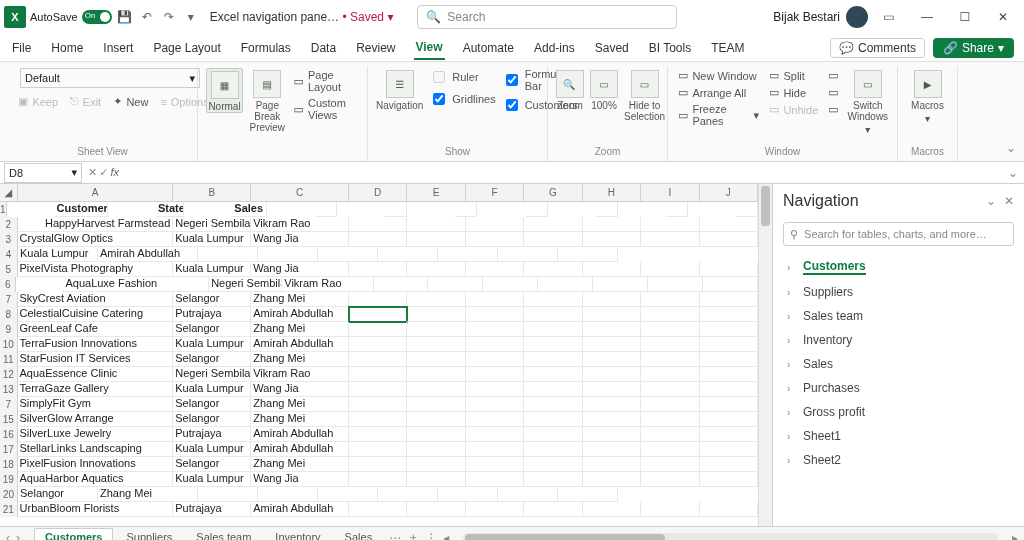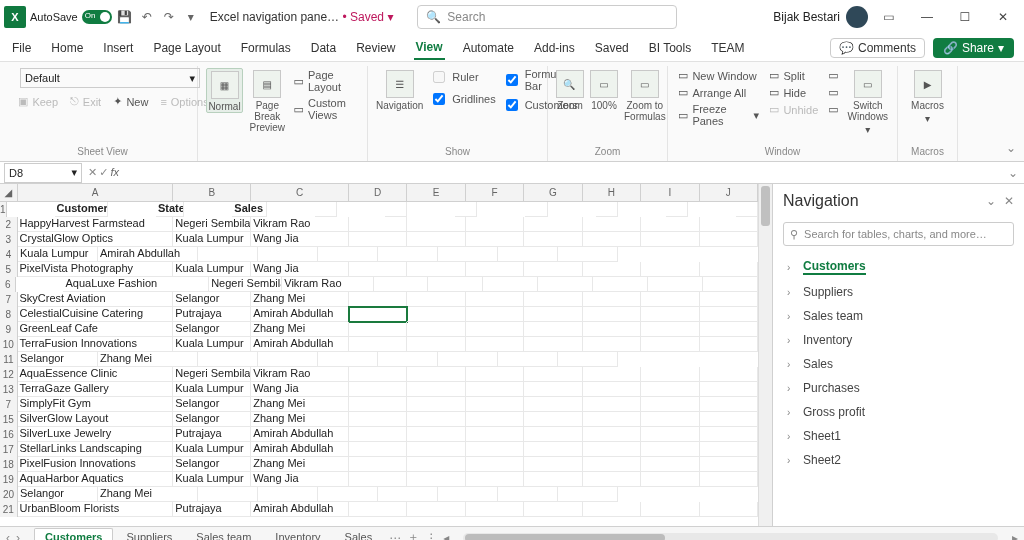--- a/index.html
+++ b/index.html
@@ -192,21 +192,21 @@
       <div class="cmd-lg">
           <div class="glyph">🔍</div>
           <span>Zoom</span>
         </div>
       <div class="cmd-lg">
           <div class="glyph">▭</div>
           <span>100%</span>
         </div>
       <div class="cmd-lg">
           <div class="glyph">▭</div>
-          <span>Zoom to Formulas</span>
+          <span>Hide to Selection</span>
         </div>
     </div>
     <div class="group-label">Zoom</div>
   </div>
 
   <div class="group" style="width:230px">
     <div class="group-body">
       <div class="col">
         <div class="cmd-sm">▭ <span>New Window</span></div>
         <div class="cmd-sm">▭ <span>Arrange All</span></div>
@@ -274,21 +274,21 @@
           <div class="cell" style="width: 60px;"></div>
           <div class="cell" style="width: 60px;"></div>
           <div class="cell" style="width: 60px;"></div>
           <div class="cell" style="width: 60px;"></div>
           <div class="cell" style="width: 60px;"></div>
           <div class="cell" style="width: 60px;"></div>
           <div class="cell" style="width: 60px;"></div>
         </div>
         <div class="row">
           <div class="rowhead" style="height: 15px;">2</div>
-          <div class="cell" style="width: 160px;">HappyHarvest Farmstead</div>
+          <div class="cell" style="width: 160px; text-align: right;">HappyHarvest Farmstead</div>
           <div class="cell" style="width: 80px;">Negeri Sembilan</div>
           <div class="cell" style="width: 100px;">Vikram Rao</div>
           <div class="cell" style="width: 60px;"></div>
           <div class="cell" style="width: 60px;"></div>
           <div class="cell" style="width: 60px;"></div>
           <div class="cell" style="width: 60px;"></div>
           <div class="cell" style="width: 60px;"></div>
           <div class="cell" style="width: 60px;"></div>
           <div class="cell" style="width: 60px;"></div>
         </div>
@@ -390,20 +390,21 @@
           <div class="cell" style="width: 60px;"></div>
           <div class="cell" style="width: 60px;"></div>
           <div class="cell" style="width: 60px;"></div>
           <div class="cell" style="width: 60px;"></div>
           <div class="cell" style="width: 60px;"></div>
           <div class="cell" style="width: 60px;"></div>
           <div class="cell" style="width: 60px;"></div>
         </div>
         <div class="row">
           <div class="rowhead" style="height: 15px;">11</div>
+          <div class="cell" style="width: 160px;">StarFusion IT Services</div>
           <div class="cell" style="width: 80px;">Selangor</div>
           <div class="cell" style="width: 100px;">Zhang Mei</div>
           <div class="cell" style="width: 60px;"></div>
           <div class="cell" style="width: 60px;"></div>
           <div class="cell" style="width: 60px;"></div>
           <div class="cell" style="width: 60px;"></div>
           <div class="cell" style="width: 60px;"></div>
           <div class="cell" style="width: 60px;"></div>
           <div class="cell" style="width: 60px;"></div>
         </div>
@@ -441,21 +442,21 @@
           <div class="cell" style="width: 60px;"></div>
           <div class="cell" style="width: 60px;"></div>
           <div class="cell" style="width: 60px;"></div>
           <div class="cell" style="width: 60px;"></div>
           <div class="cell" style="width: 60px;"></div>
           <div class="cell" style="width: 60px;"></div>
           <div class="cell" style="width: 60px;"></div>
         </div>
         <div class="row">
           <div class="rowhead" style="height: 15px;">15</div>
-          <div class="cell" style="width: 160px;">SilverGlow Layout</div>
+          <div class="cell" style="width: 160px;">SilverGlow Arrange</div>
           <div class="cell" style="width: 80px;">Selangor</div>
           <div class="cell" style="width: 100px;">Zhang Mei</div>
           <div class="cell" style="width: 60px;"></div>
           <div class="cell" style="width: 60px;"></div>
           <div class="cell" style="width: 60px;"></div>
           <div class="cell" style="width: 60px;"></div>
           <div class="cell" style="width: 60px;"></div>
           <div class="cell" style="width: 60px;"></div>
           <div class="cell" style="width: 60px;"></div>
         </div>

